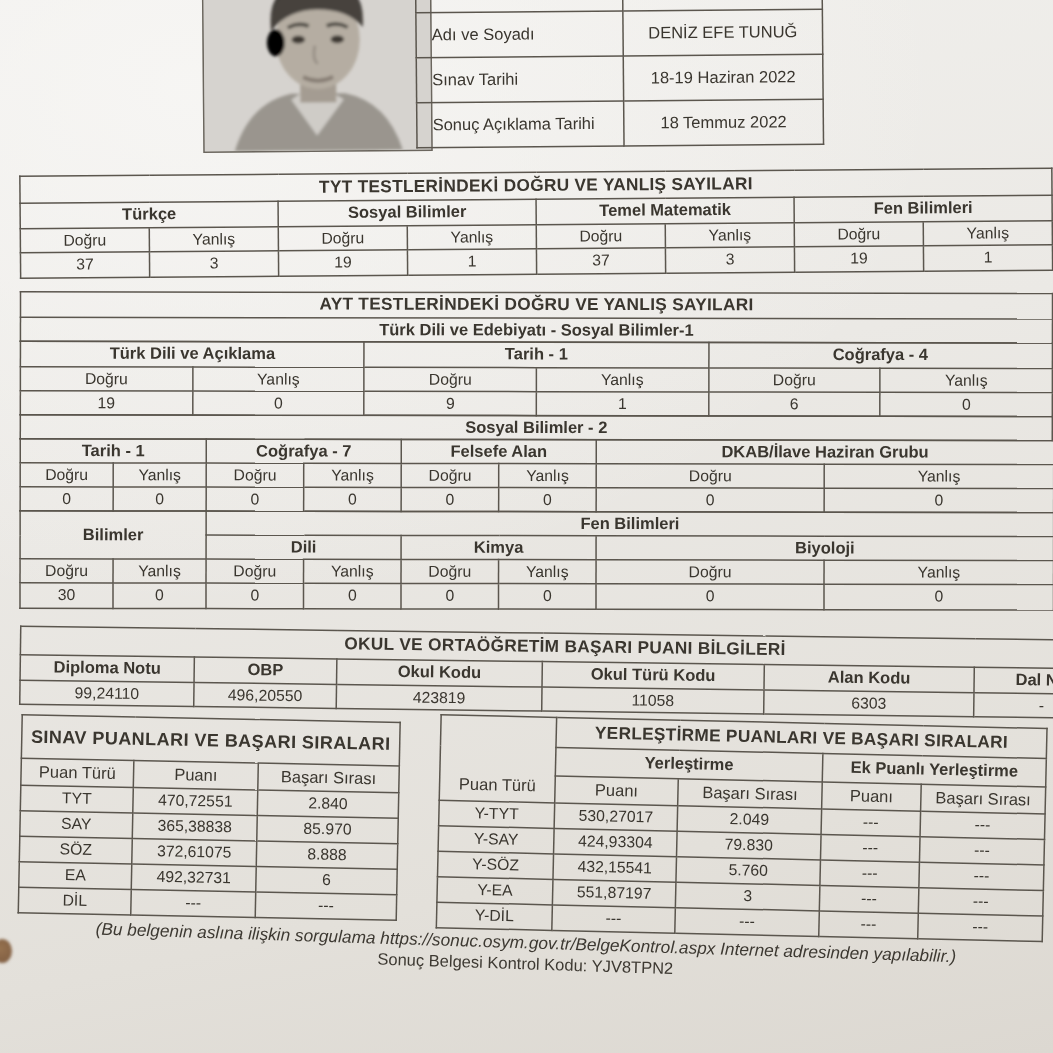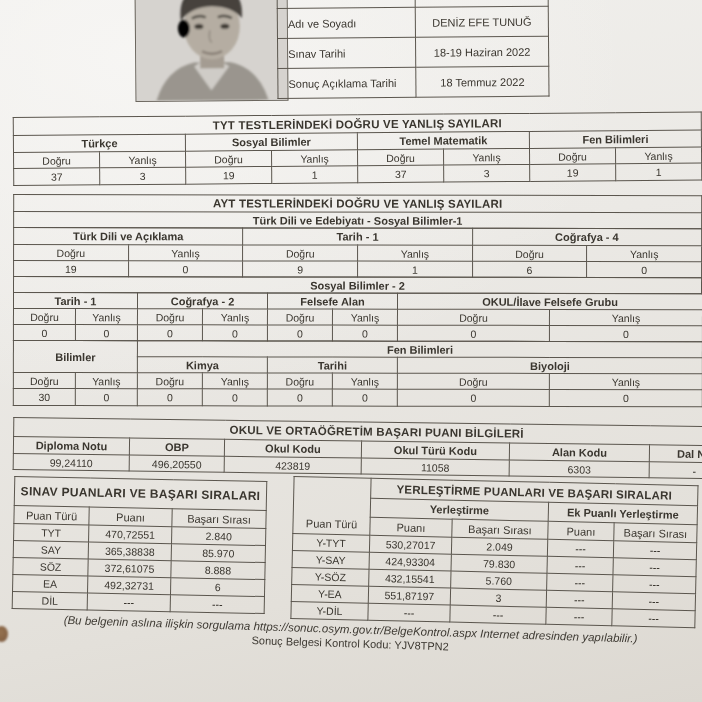--- a/index.html
+++ b/index.html
@@ -192,23 +192,23 @@
           <col style="width:65px">
           <col style="width:65px">
           <col style="width:65px">
           <col style="width:65px">
           <col style="width:152px">
           <col style="width:153px">
         </colgroup>
       <tbody>
           <tr style="height:16px">
         <td colspan="2" class="gname">Tarih - 1</td>
-        <td colspan="2" class="gname">Coğrafya - 2</td>
+        <td colspan="2" class="gname">Coğrafya - 7</td>
         <td colspan="2" class="gname">Felsefe Alan</td>
-        <td colspan="2" class="gname">OKUL/İlave Felsefe Grubu</td>
+        <td colspan="2" class="gname">DKAB/İlave Haziran Grubu</td>
       </tr>
       <tr style="height:16px">
         <td class="dy">Doğru</td>
             <td class="dy">Yanlış</td>
         <td class="dy">Doğru</td>
             <td class="dy">Yanlış</td>
         <td class="dy">Doğru</td>
             <td class="dy">Yanlış</td>
         <td class="dy">Doğru</td>
             <td class="dy">Yanlış</td>
@@ -235,22 +235,22 @@
           <col style="width:65px">
           <col style="width:152px">
           <col style="width:153px">
         </colgroup>
       <tbody>
           <tr style="height:16px">
         <td colspan="2" rowspan="2" class="gname">Bilimler</td>
         <td colspan="6" class="gname">Fen Bilimleri</td>
       </tr>
       <tr style="height:16px">
+        <td colspan="2" class="gname">Dili</td>
         <td colspan="2" class="gname">Kimya</td>
-        <td colspan="2" class="gname">Tarihi</td>
         <td colspan="2" class="gname">Biyoloji</td>
       </tr>
       <tr style="height:16px">
         <td class="dy">Doğru</td>
             <td class="dy">Yanlış</td>
         <td class="dy">Doğru</td>
             <td class="dy">Yanlış</td>
         <td class="dy">Doğru</td>
             <td class="dy">Yanlış</td>
         <td class="dy">Doğru</td>

